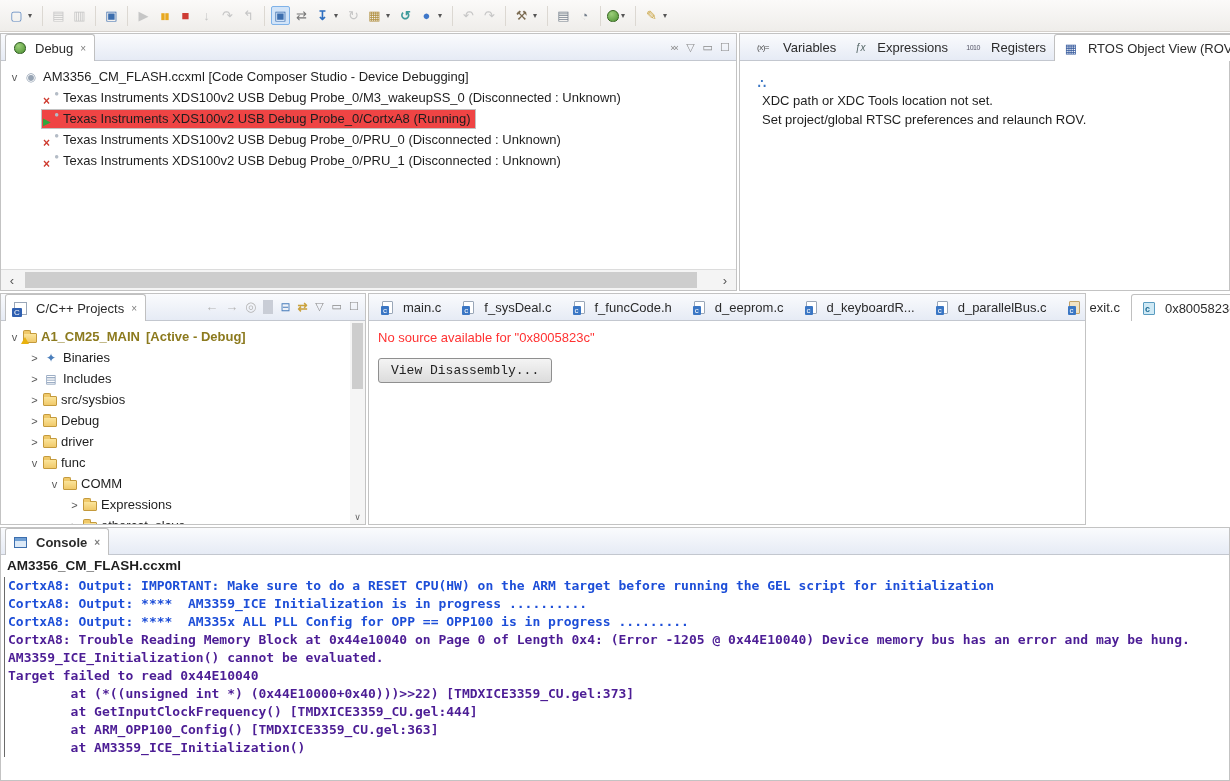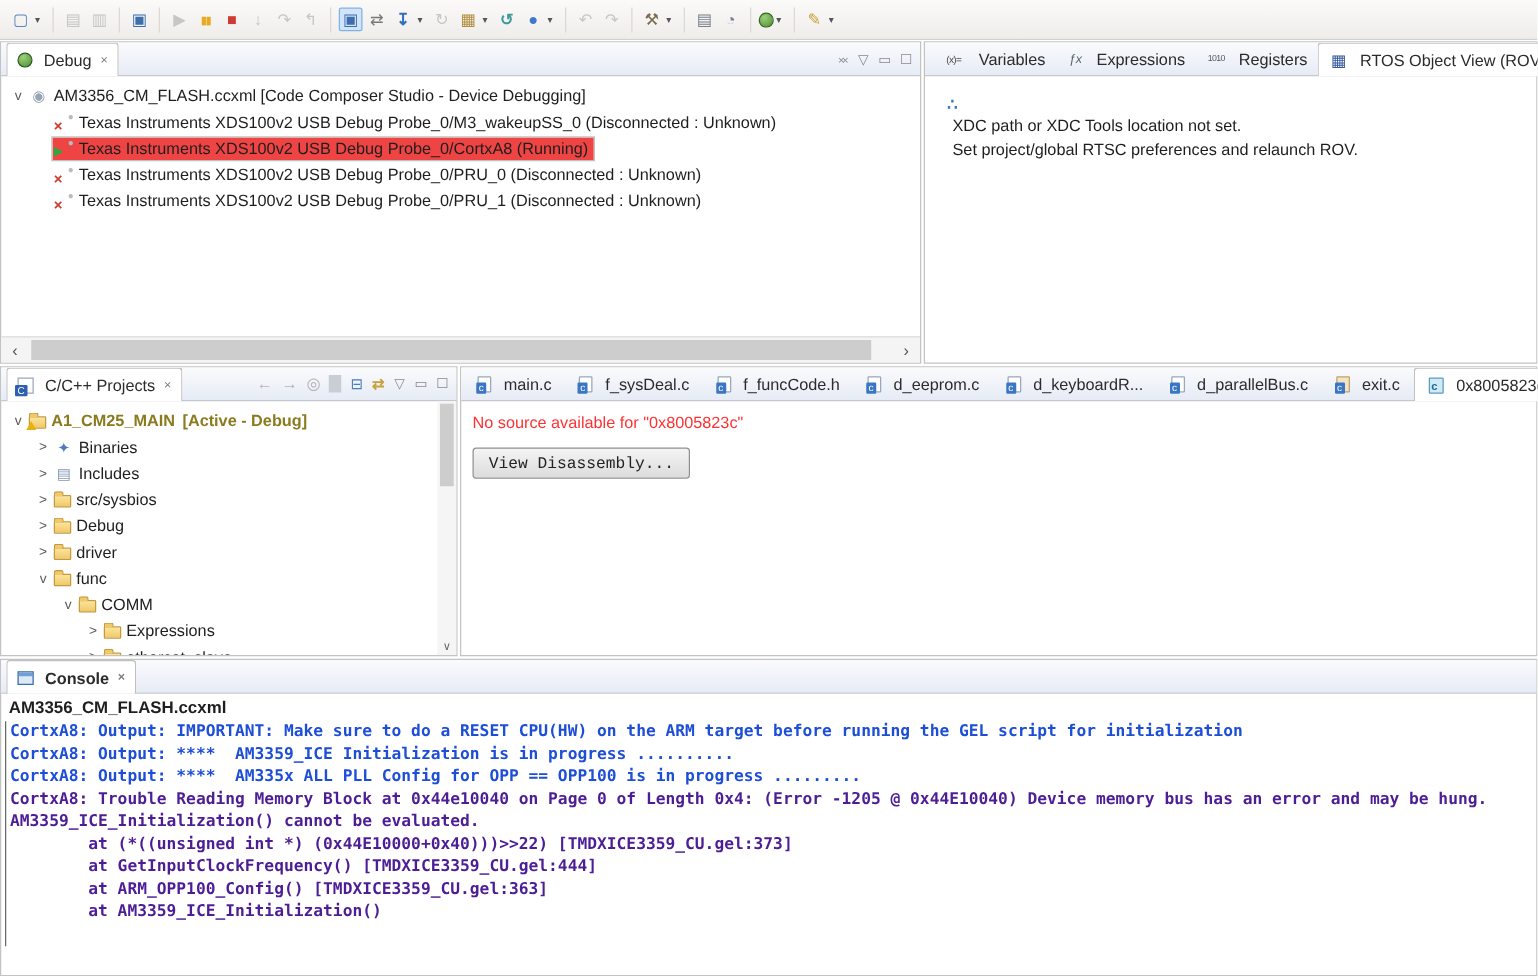--- a/index.html
+++ b/index.html
@@ -139,21 +139,21 @@
   #rov-content { display:flex; padding:14px 10px 0 14px; line-height:19px;flex-direction:column; }
   #rov-content .msg { margin-left:8px; }
 
   
   #projects-panel { left:0; top:293px; width:366px; height:232px; }
   #proj-vscroll { position:absolute; right:0; top:27px; bottom:0; width:15px; background:#f5f5f5; }
   .vs-thumb { position:absolute; top:2px; left:2px; width:11px; height:66px; background:#cdcdcd; }
   .vs-arrow { position:absolute; bottom:2px; left:0; width:15px; text-align:center; color:#666; font-size:9px; }
 
   
-  #editor-panel { left:368px; top:293px; width:862px; height:232px; }
+  #editor-panel { left:368px; top:293px; width:718px; height:232px; }
   #editor-tabs { padding-left:2px; }
   .etab { display:inline-flex; align-items:center; gap:6px; height:26px; padding:0 11px; white-space:nowrap; color:#2b2b2b; }
   .etab.active { background:#fff; border:1px solid #c0c0c0; border-bottom:none;
     border-radius:3px 3px 0 0; margin-bottom:-1px; height:27px; }
   #editor-body { padding:9px 0 0 9px; }
   #no-source-msg { color:#ff3232; margin-bottom:13px; }
   #disasm-btn {
     font-family:Liberation Mono, monospace; font-size:13px; color:#222;
     background:linear-gradient(#f4f4f4,#dcdcdc); border:1px solid #8f8f8f;
     border-radius:3px; padding:4px 12px;
@@ -558,18 +558,19 @@
     </div>
   </div>
   <div id="console-title" data-name="console-title">AM3356_CM_FLASH.ccxml</div>
   <div id="console-out" data-name="console-output">
     <span id="console-caret" data-name="text-cursor"></span>
     <div class="cline" data-name="console-line">CortxA8: Output: IMPORTANT: Make sure to do a RESET CPU(HW) on the ARM target before running the GEL script for initialization</div>
       <div class="cline" data-name="console-line">CortxA8: Output: ****  AM3359_ICE Initialization is in progress ..........</div>
       <div class="cline" data-name="console-line">CortxA8: Output: ****  AM335x ALL PLL Config for OPP == OPP100 is in progress .........</div>
       <div class="cline error" data-name="console-line">CortxA8: Trouble Reading Memory Block at 0x44e10040 on Page 0 of Length 0x4: (Error -1205 @ 0x44E10040) Device memory bus has an error and may be hung.</div>
       <div class="cline error" data-name="console-line">AM3359_ICE_Initialization() cannot be evaluated.</div>
+      <div class="cline error" data-name="console-line">Target failed to read 0x44E10040</div>
       <div class="cline error" data-name="console-line">        at (*((unsigned int *) (0x44E10000+0x40)))&gt;&gt;22) [TMDXICE3359_CU.gel:373]</div>
       <div class="cline error" data-name="console-line">        at GetInputClockFrequency() [TMDXICE3359_CU.gel:444]</div>
       <div class="cline error" data-name="console-line">        at ARM_OPP100_Config() [TMDXICE3359_CU.gel:363]</div>
       <div class="cline error" data-name="console-line">        at AM3359_ICE_Initialization()</div>
   </div>
 </div>
 
 </body></html>

